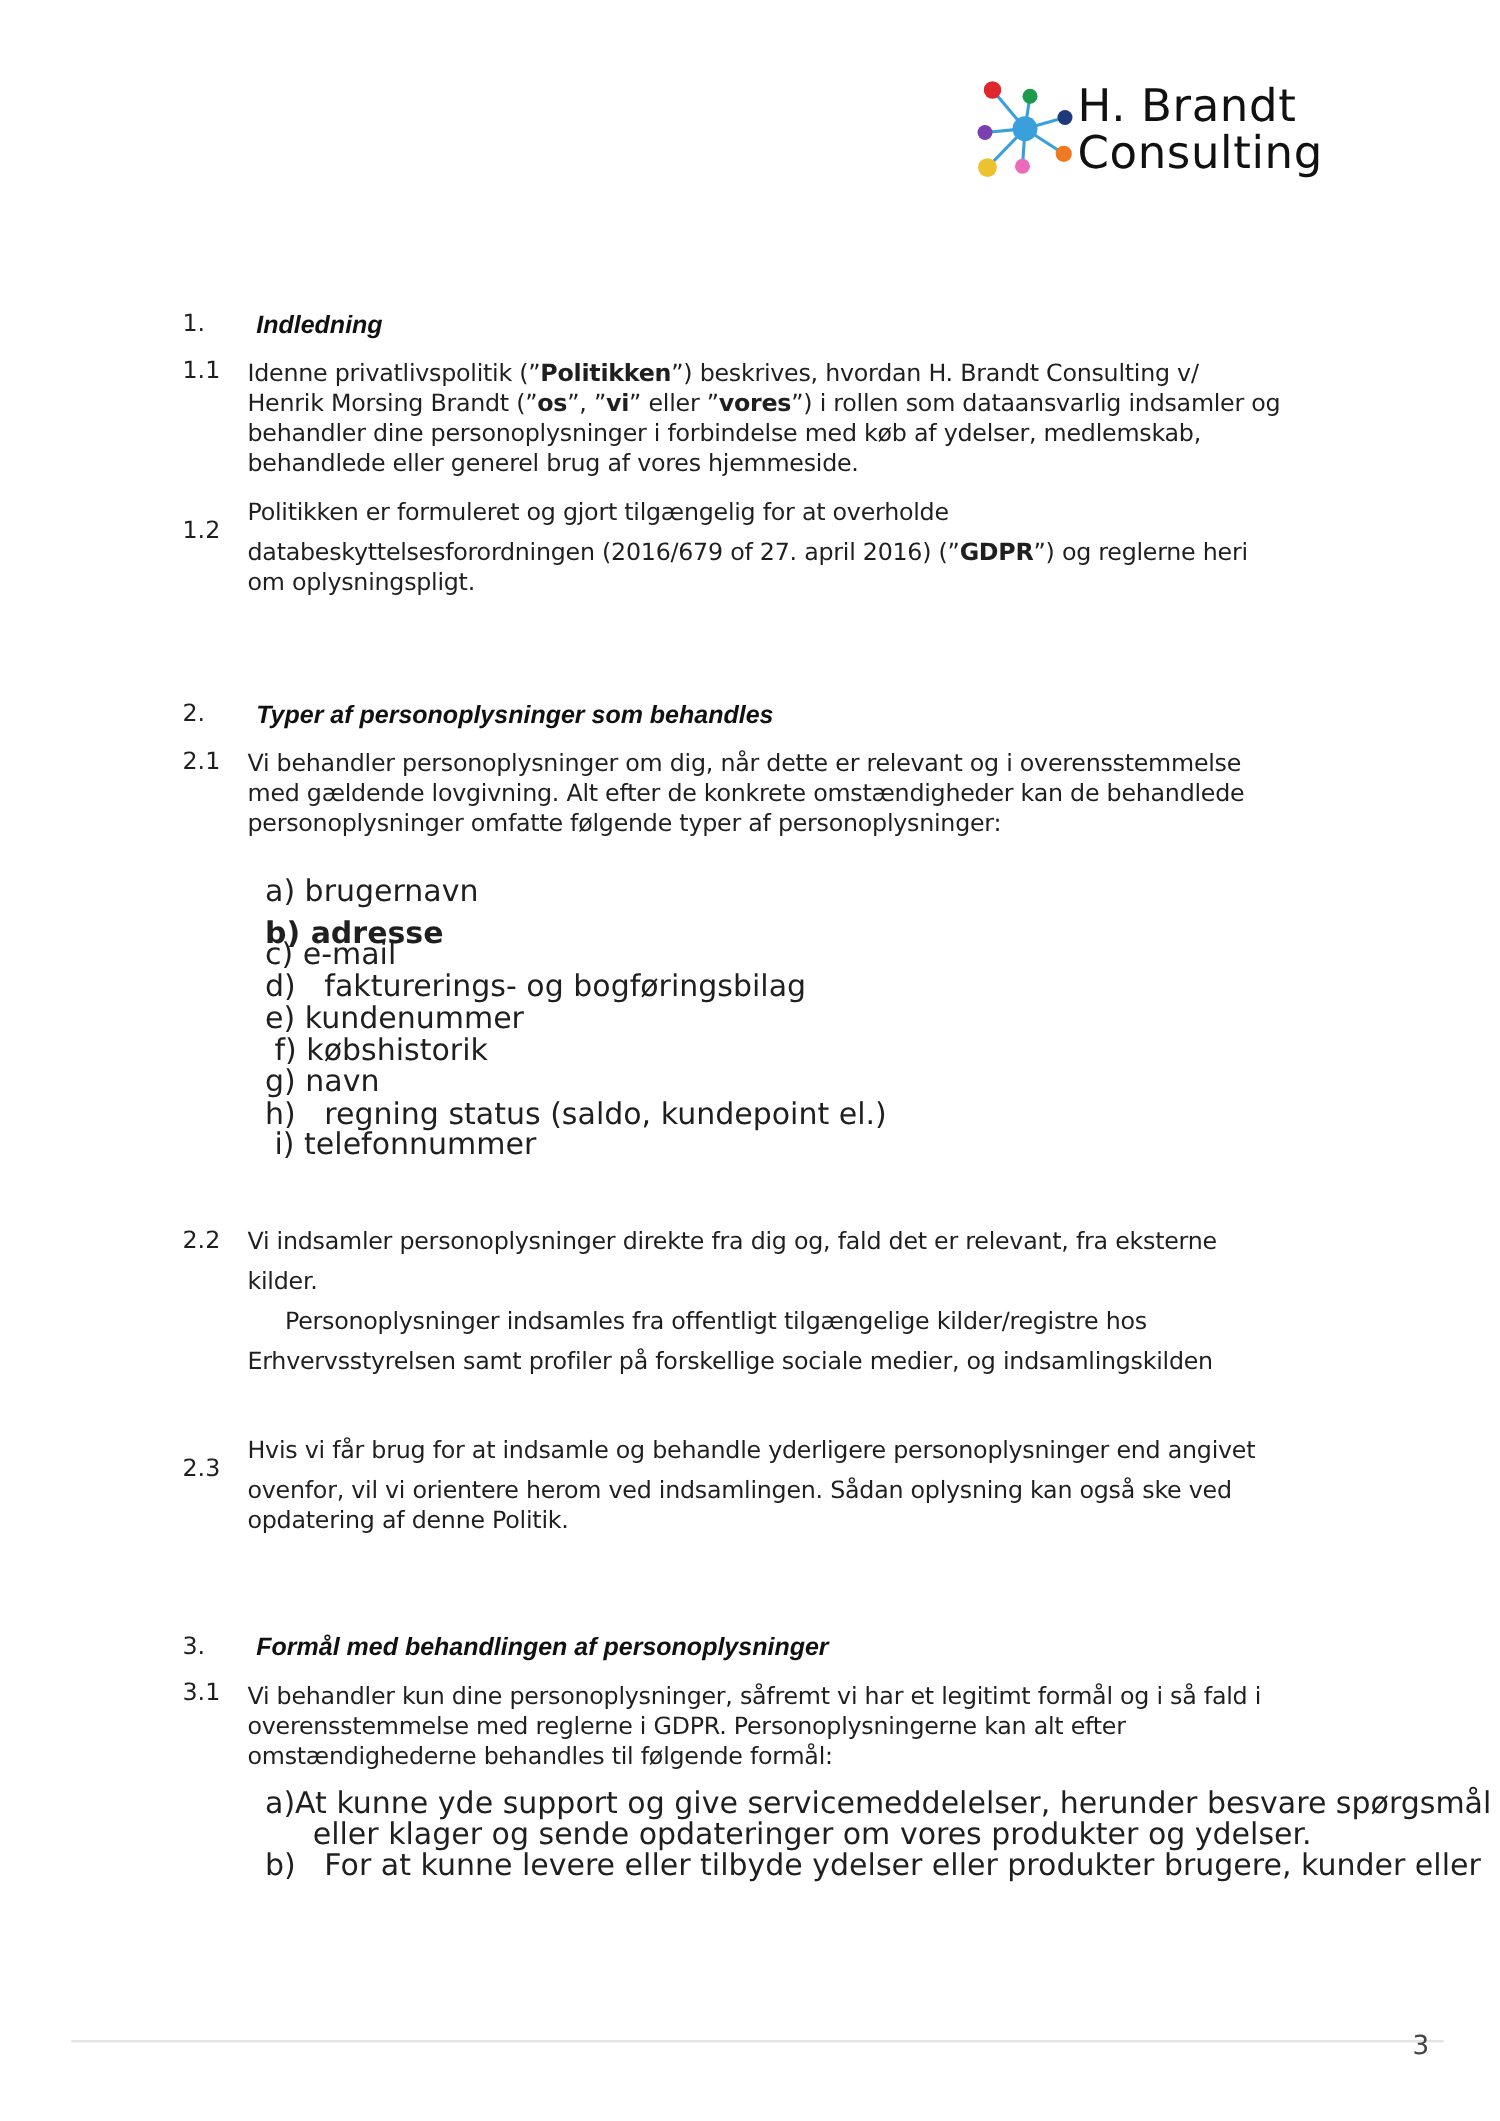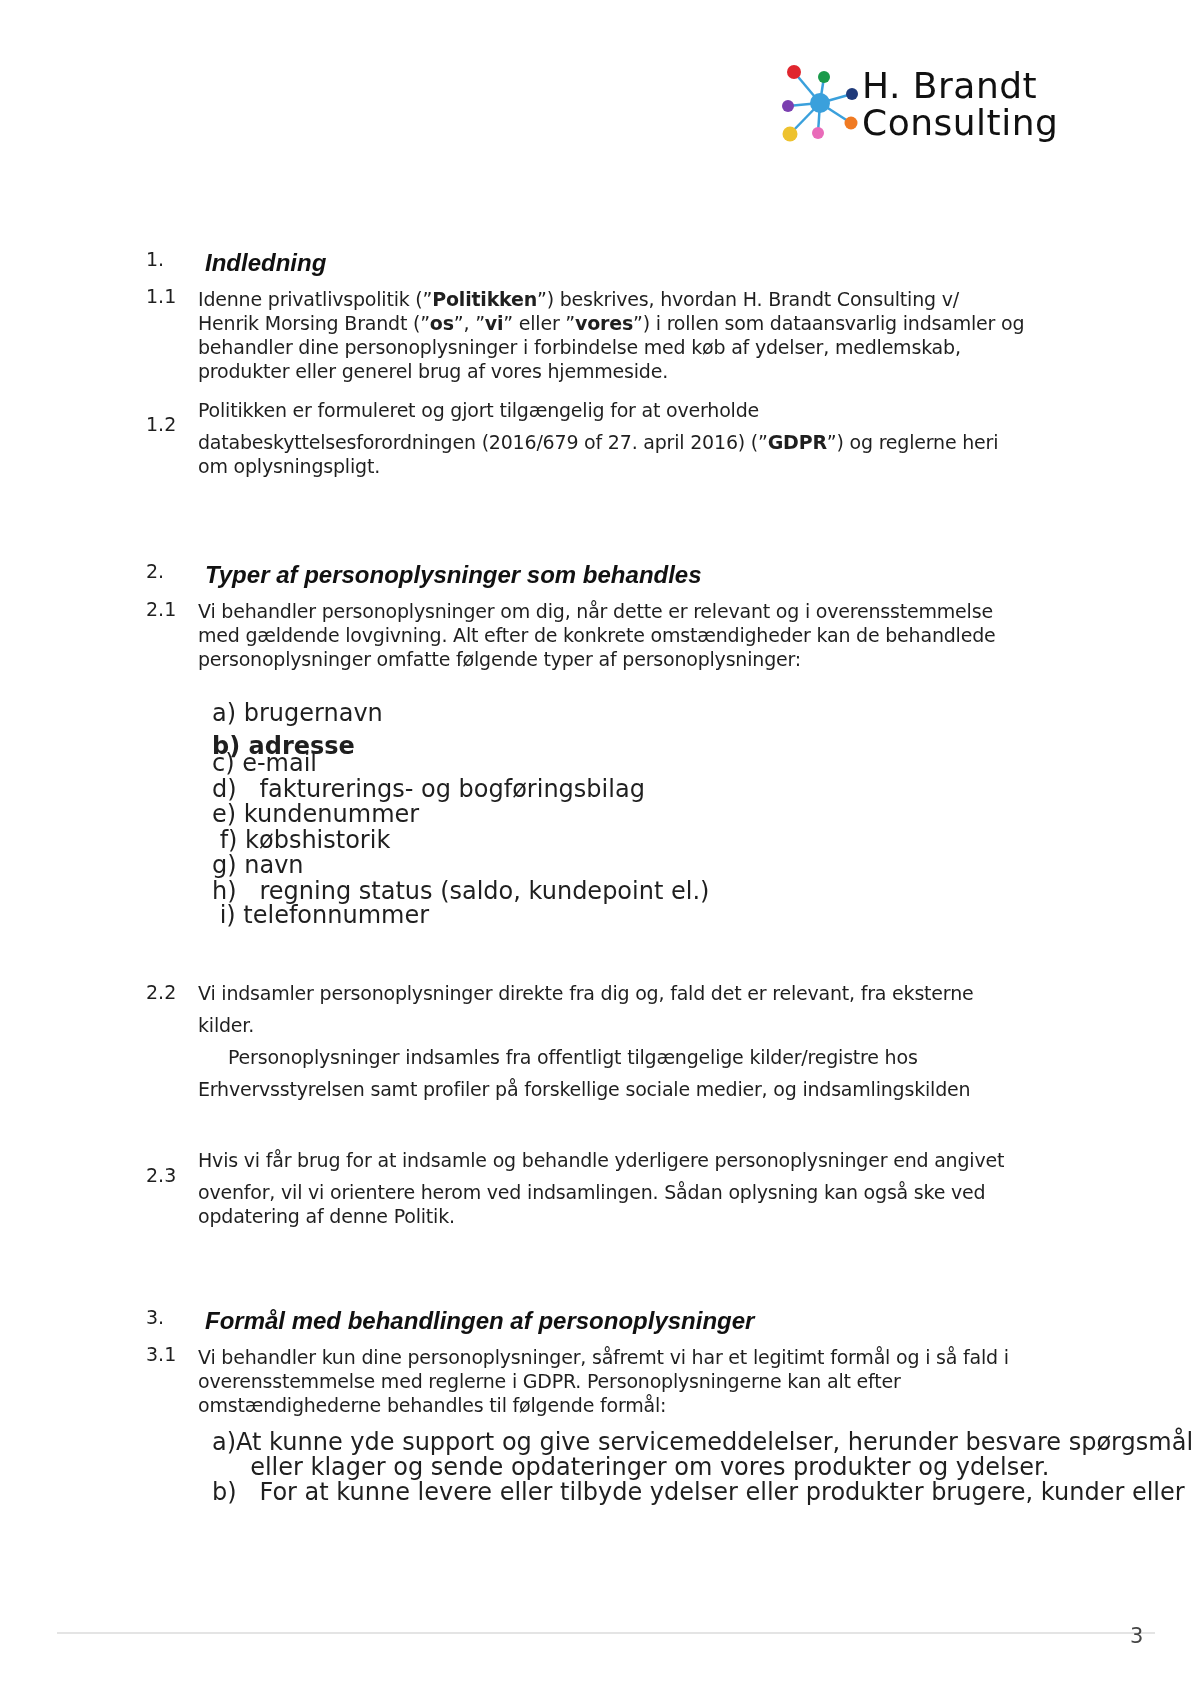--- a/index.html
+++ b/index.html
@@ -1,21 +1,21 @@
 <!DOCTYPE html>
 <html><head>
 <meta charset="utf-8">
 <style>
   html, body { margin: 0; padding: 0; background: #ffffff; }
   body { width: 1200px; height: 1697px; position: relative; overflow: hidden;
          font-family: "DejaVu Sans", sans-serif; color: #1a1a1a; }
   .abs { position: absolute; }
   .body-text { font-family: "DejaVu Sans", sans-serif; font-size: 19px; line-height: 24px; color: #1f1f1f; letter-spacing: -0.2px; }
   .num { font-family: "DejaVu Sans", sans-serif; font-size: 19px; color: #1f1f1f; }
-  .heading { font-family: "Liberation Sans", sans-serif; font-size: 24px; font-weight: bold; font-style: italic; color: #111; }
+  .heading { font-family: "Liberation Sans", sans-serif; font-size: 20px; font-weight: bold; font-style: italic; color: #111; }
   b { font-weight: bold; }
   .logo-text { font-family: "DejaVu Sans", sans-serif; font-size: 36px; line-height: 40px; color: #111; font-weight: 500; letter-spacing: 0.5px; }
   .footer-line { position: absolute; left: 57px; top: 1632px; width: 1098px; height: 2px; background: #e4e4e4; }
   .list-item { position: absolute; left: 212px; font-size: 24px; line-height: 24px; font-family: "DejaVu Sans", sans-serif; color: #1f1f1f; }
 </style>
 </head>
 <body>
 
 <div class="abs" style="left:780px; top:60px; width:300px; height:90px;">
   <svg width="80" height="90" viewBox="0 0 80 90" style="position:absolute; left:0; top:0;">
@@ -42,21 +42,21 @@
 </div>
 
 <div class="abs num" style="left:146px; top:248px;">1.</div>
 <div class="abs heading" style="left:205px; top:249px;">Indledning</div>
 
 <div class="abs num" style="left:146px; top:285px;">1.1</div>
 <div class="abs body-text" style="left:198px; top:287px; width:900px;">
     <div><span>Idenne privatlivspolitik (”</span><b>Politikken</b><span>”) beskrives, hvordan H. Brandt Consulting v/</span></div>
     <div><span>Henrik Morsing Brandt (”</span><b>os</b><span>”, ”</span><b>vi</b><span>” eller ”</span><b>vores</b><span>”) i rollen som dataansvarlig indsamler og</span></div>
     <div><span>behandler dine personoplysninger i forbindelse med køb af ydelser, medlemskab,</span></div>
-    <div><span>produkter eller generel brug af vores hjemmeside.</span></div>
+    <div><span>behandlede eller generel brug af vores hjemmeside.</span></div>
   </div>
 
 <div class="abs num" style="left:146px; top:413px;">1.2</div>
 <div class="abs body-text" style="left:198px; top:398px; width:900px;">
     <div style="margin-bottom: 8px;"><span>Politikken er formuleret og gjort tilgængelig for at overholde</span></div>
     <div><span>databeskyttelsesforordningen (2016/679 of 27. april 2016) (”</span><b>GDPR</b><span>”) og reglerne heri</span></div>
     <div><span>om oplysningspligt.</span></div>
   </div>
 
 <div class="abs num" style="left:146px; top:560px;">2.</div>

